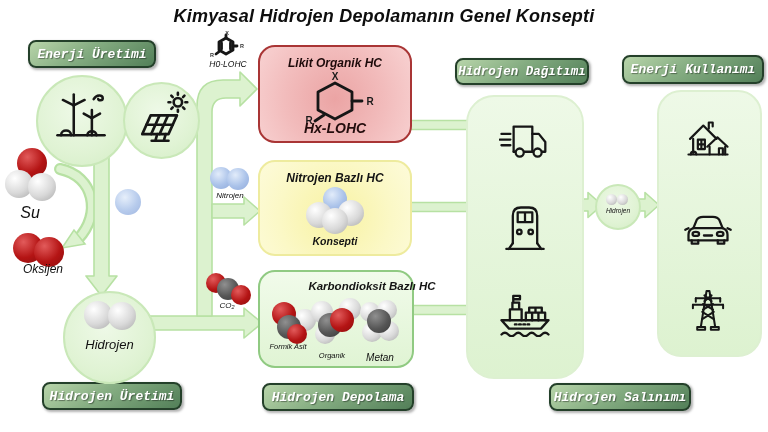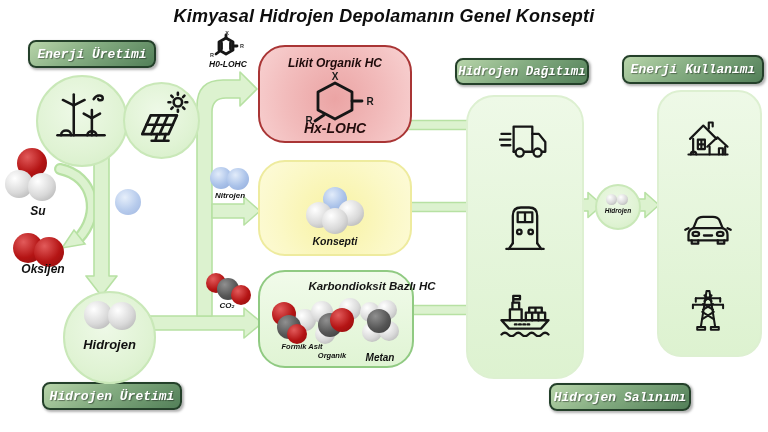--- a/index.html
+++ b/index.html
@@ -13,22 +13,22 @@
          border:2px solid #24402a;border-radius:8px;color:#fff;font-weight:bold;font-style:italic;
          text-shadow:1px 1px 1px rgba(0,0,0,.4);box-shadow:1.5px 1.5px 2.5px rgba(0,0,0,.3);font-family:Liberation Mono, monospace;}
   .circle{position:absolute;border-radius:50%;
           background:radial-gradient(circle at 45% 38%,#eef9e7 0%,#e0f3d4 60%,#d3edc4 100%);
           border:2px solid #c9e8b8;}
   .sphere{position:absolute;border-radius:50%;}
   .sph-red{background:radial-gradient(circle at 35% 30%,#e25b5b 0%,#b41414 55%,#8c0d0d 100%);}
   .sph-white{background:radial-gradient(circle at 35% 30%,#ffffff 0%,#d9d9d9 55%,#a9a9a9 100%);}
   .sph-dark{background:radial-gradient(circle at 35% 30%,#909090 0%,#565656 55%,#3a3a3a 100%);}
   .sph-blue{background:radial-gradient(circle at 38% 32%,#e2ecfa 0%,#aac2e9 55%,#8fa9da 100%);}
-  .mol-label{position:absolute;font-weight:bold;font-style:italic;color:#101010;text-align:center;}
-  .sbox{position:absolute;border-radius:27px;}
+  .mol-label{position:absolute;font-weight:normal;font-style:italic;color:#101010;text-align:center;}
+  .sbox{position:absolute;border-radius:17px;}
   .box-red{background:radial-gradient(circle at 50% 55%,#eba4a4 0%,#f2bcbc 55%,#f8d2d2 100%);
            border:2.5px solid #a93535;}
   .box-yellow{background:radial-gradient(circle at 50% 60%,#f8f2a2 0%,#fbf8c6 60%,#fdfbda 100%);
               border:2px solid #eeeb9e;}
   .box-green{background:linear-gradient(180deg,#f1fbea 0%,#e0f4d4 100%);border:2px solid #90ca82;}
   .sbox-title{position:absolute;left:0;width:100%;text-align:center;font-weight:bold;font-style:italic;color:#141414;}
   .panel{position:absolute;background:linear-gradient(180deg,#eef9e7 0%,#ddf2d0 100%);
          border:2px solid #ddf0d1;border-radius:28px;}
   .ico{position:absolute;}
   .ico svg{display:block;}
@@ -56,20 +56,21 @@
       <path d="M633 199 H645 V192.5 L659 205 L645 217.5 V211 H633 Z"></path>
     </g>
   </svg>
 
   <div class="title">Kimyasal Hidrojen Depolamanın Genel Konsepti</div>
 
   <div class="badge" style="left:28px;top:40px;width:124px;height:24px;font-size:13px;">Enerji Üretimi</div>
   <div class="badge" style="left:455px;top:58px;width:130px;height:23px;font-size:12.5px;">Hidrojen Dağıtımı</div>
   <div class="badge" style="left:622px;top:55px;width:138px;height:25px;font-size:13px;">Enerji Kullanımı</div>
   <div class="badge" style="left:42px;top:382px;width:136px;height:24px;font-size:13px;">Hidrojen Üretimi</div>
+  <div class="badge" style="left:262px;top:383px;width:148px;height:24px;font-size:13px;">Hidrojen Depolama</div>
   <div class="badge" style="left:549px;top:383px;width:138px;height:24px;font-size:13px;">Hidrojen Salınımı</div>
 
   <div class="circle" style="left:36px;top:75px;width:88px;height:88px;">
     <div class="ico" style="left:14px;top:13px;">
       <svg width="58" height="58" viewBox="0 0 64 64">
         <path d="M6 50 H58"></path>
           <path d="M10 50 C10 43 21 43 21 50"></path>
           <path d="M39 50 C39 44 49 44 49 50"></path>
         <path d="M24 50 V17"></path>
           <path d="M24 17 L12 11"></path>
@@ -91,21 +92,21 @@
         <path d="M28 46 L26 53 M37 46 L35 53 M22 53 H40"></path>
         <circle cx="50" cy="12" r="4.5"></circle>
         <path d="M50 4 V2 M50 20 V22 M42 12 H40 M58 12 H60 M44.5 6.5 L43 5 M55.5 6.5 L57 5 M44.5 17.5 L43 19 M55.5 17.5 L57 19"></path>
       </svg>
     </div>
   </div>
 
   <div class="sphere sph-red" style="left:17px;top:148px;width:30px;height:30px;"></div>
   <div class="sphere sph-white" style="left:5px;top:170px;width:28px;height:28px;"></div>
   <div class="sphere sph-white" style="left:28px;top:173px;width:28px;height:28px;"></div>
-  <div class="mol-label" style="left:16px;top:204px;width:44px;font-size:12px;">Su</div>
+  <div class="mol-label" style="left:8px;top:204px;width:44px;font-size:16px;">Su</div>
 
   <div class="sphere sph-blue" style="left:115px;top:189px;width:26px;height:26px;opacity:.85;"></div>
 
   <div class="sphere sph-red" style="left:13px;top:233px;width:30px;height:30px;"></div>
   <div class="sphere sph-red" style="left:34px;top:237px;width:30px;height:30px;"></div>
   <div class="mol-label" style="left:10px;top:262px;width:66px;font-size:12px;">Oksijen</div>
 
   <div class="circle" style="left:63px;top:291px;width:89px;height:89px;">
     <div class="sphere sph-white" style="left:19px;top:8px;width:28px;height:28px;"></div>
     <div class="sphere sph-white" style="left:43px;top:9px;width:28px;height:28px;"></div>
@@ -140,20 +141,21 @@
       </svg>
     </div>
     <div class="sbox-title" style="bottom:5px;font-size:14px;color:#240d0d;">Hx-LOHC</div>
   </div>
 
   <div class="sphere sph-blue" style="left:210px;top:167px;width:22px;height:22px;"></div>
   <div class="sphere sph-blue" style="left:227px;top:168px;width:22px;height:22px;"></div>
   <div class="mol-label" style="left:207px;top:191px;width:46px;font-size:8px;">Nitrojen</div>
 
   <div class="sbox box-yellow" style="left:258px;top:160px;width:150px;height:92px;">
+    <div class="sbox-title" style="top:9px;font-size:12px;">Nitrojen Bazlı HC</div>
     <div class="sphere sph-blue" style="left:63px;top:25px;width:24px;height:24px;"></div>
     <div class="sphere sph-white" style="left:46px;top:40px;width:26px;height:26px;"></div>
     <div class="sphere sph-white" style="left:78px;top:38px;width:26px;height:26px;"></div>
     <div class="sphere sph-white" style="left:62px;top:46px;width:26px;height:26px;"></div>
     <div class="sbox-title" style="bottom:7px;font-size:10.5px;">Konsepti</div>
   </div>
 
   <div class="sphere sph-red" style="left:206px;top:273px;width:20px;height:20px;"></div>
   <div class="sphere sph-dark" style="left:217px;top:278px;width:22px;height:22px;"></div>
   <div class="sphere sph-red" style="left:231px;top:285px;width:20px;height:20px;"></div>
@@ -171,21 +173,21 @@
     <div class="sphere sph-white" style="left:79px;top:26px;width:22px;height:22px;"></div>
     <div class="sphere sph-white" style="left:55px;top:52px;width:20px;height:20px;"></div>
     <div class="sphere sph-dark" style="left:58px;top:41px;width:24px;height:24px;"></div>
     <div class="sphere sph-red" style="left:70px;top:36px;width:24px;height:24px;"></div>
 
     <div class="sphere sph-white" style="left:100px;top:30px;width:20px;height:20px;"></div>
     <div class="sphere sph-white" style="left:117px;top:28px;width:20px;height:20px;"></div>
     <div class="sphere sph-white" style="left:102px;top:50px;width:20px;height:20px;"></div>
     <div class="sphere sph-white" style="left:119px;top:49px;width:20px;height:20px;"></div>
     <div class="sphere sph-dark" style="left:107px;top:37px;width:24px;height:24px;"></div>
-    <div class="mol-label" style="left:20px;top:70px;width:44px;font-size:7.5px;line-height:9px;">Formik Asit</div>
+    <div class="mol-label" style="left:6px;top:70px;width:44px;font-size:7.5px;line-height:9px;">Formik Asit</div>
     <div class="mol-label" style="left:50px;top:79px;width:44px;font-size:7.5px;">Organik</div>
     <div class="mol-label" style="left:98px;top:80px;width:44px;font-size:10px;">Metan</div>
   </div>
 
   <div class="panel" style="left:466px;top:95px;width:114px;height:280px;">
     <div class="ico" style="left:31px;top:19px;">
       <svg width="52" height="52" viewBox="0 0 64 64">
         <path d="M3 22 H14 M1 29 H14 M3 36 H14"></path>
         <path d="M18 44 V13 H41 V44"></path>
         <path d="M41 22 H49 L57 32 V44 H53"></path>

